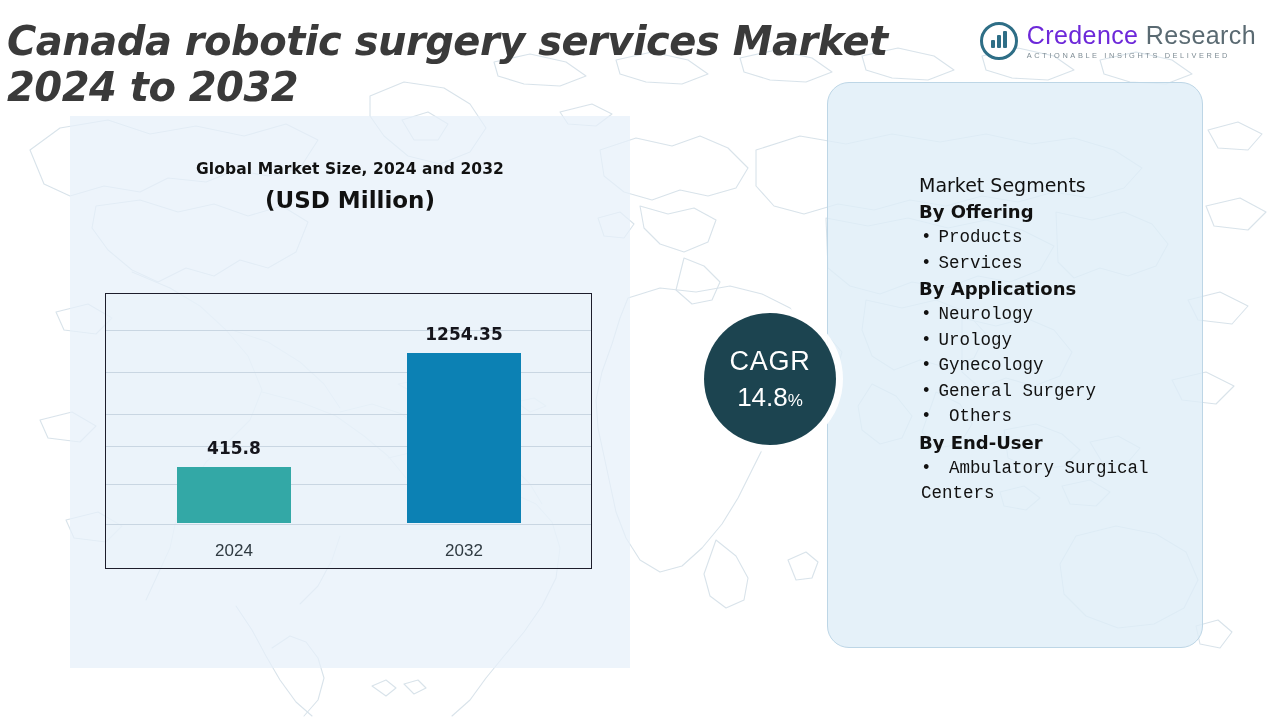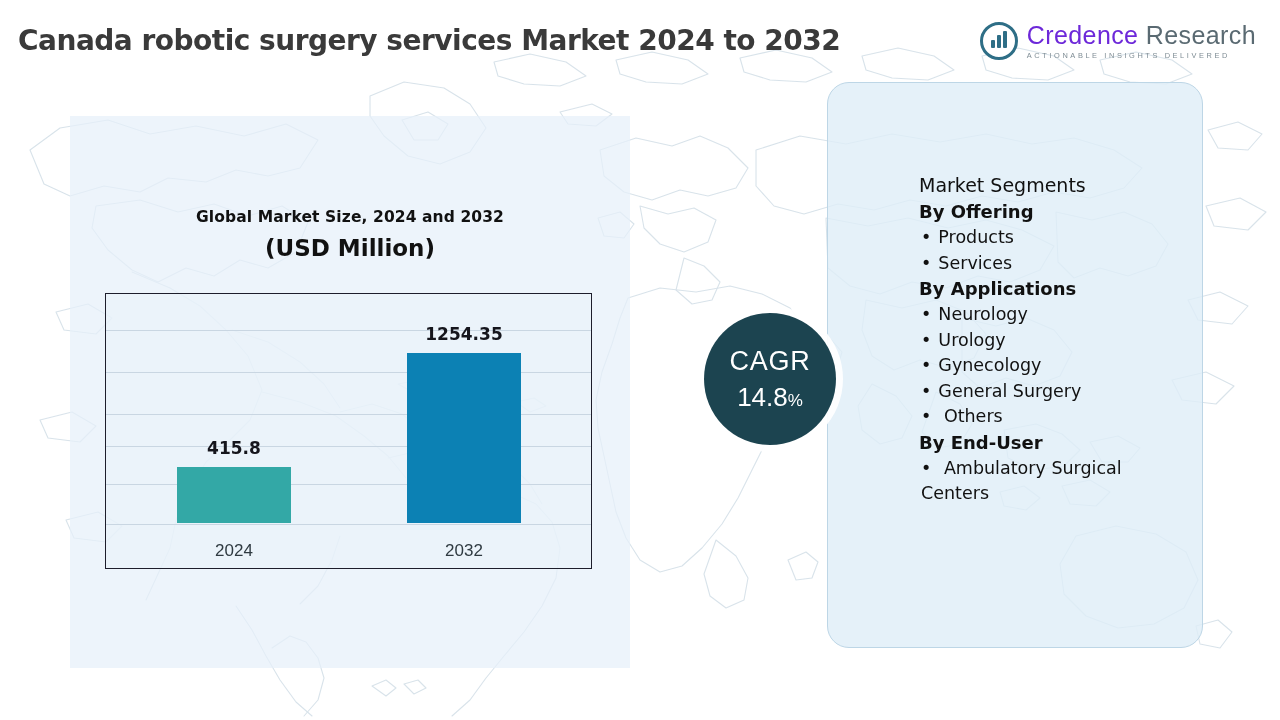--- a/index.html
+++ b/index.html
@@ -25,24 +25,24 @@
   .right-panel{
     position:absolute;left:827px;top:82px;width:374px;height:564px;
     background:rgba(223,237,247,.80);
     border:1px solid #bdd6e6;
     border-radius:22px;
     z-index:1;
   }
 
   
   .title{
-    position:absolute;left:18px;top:18px;width:1000px;z-index:6;
+    position:absolute;left:7px;top:18px;width:1000px;z-index:6;
     font-family:"DejaVu Sans", sans-serif;
-    font-weight:bold;
-    font-size:28px;line-height:46px;
+    font-weight:bold;font-style:italic;
+    font-size:40px;line-height:46px;
     letter-spacing:-.5px;
     color:#3a3a3a;
   }
   .logo{
     position:absolute;right:24px;top:22px;z-index:6;
     display:flex;align-items:center;gap:9px;
   }
   .logo-mark{
     width:38px;height:38px;border-radius:50%;
     background:#ffffff;border:3px solid #2e6e86;
@@ -59,21 +59,21 @@
   .logo-word .c1{color:#6d28d9;}
   .logo-word .c2{color:#5a6a72;}
   .logo-tag{
     font-size:7.4px;letter-spacing:2.6px;color:#7e8c94;
     margin-top:4px;text-transform:uppercase;
   }
 
   
   .chart-head{
     position:absolute;left:70px;top:160px;width:560px;text-align:center;z-index:4;
-    font-family:"DejaVu Sans", sans-serif;color:#111;margin-top:48px;
+    font-family:"DejaVu Sans", sans-serif;color:#111;
   }
   .chart-head .l1{font-size:15.5px;font-weight:bold;letter-spacing:.1px;}
   .chart-head .l2{font-size:23px;font-weight:bold;margin-top:9px;}
 
   .plot{
     position:absolute;left:105px;top:293px;width:487px;height:276px;
     border:1.6px solid #1d1d2b;
     background:rgba(233,242,250,.55);
     z-index:3;box-sizing:border-box;
   }
@@ -111,21 +111,21 @@
   .cagr-circle .t2{font-size:26px;line-height:1;margin-top:9px;}
   .cagr-circle .t2 small{font-size:17px;}
 
   
   .segments{
     position:absolute;left:919px;top:172px;width:266px;z-index:4;
     font-family:"DejaVu Sans", sans-serif;color:#111;
   }
   .seg-title{font-size:19px;line-height:26px;margin-bottom:1px;}
   .seg-head{font-size:18px;font-weight:bold;line-height:26px;}
-  .seg-item{font-size:17.5px;line-height:25.5px;padding-left:2px;}
+  .seg-item{font-size:17.5px;line-height:25.5px;padding-left:2px;font-family:Liberation Mono, monospace;}
   .seg-item .bl{margin-right:7px;}
 </style>
 </head>
 <body>
 
 <div class="canvas">
 
   <div class="worldmap">
     <svg viewBox="0 0 1280 720" xmlns="http://www.w3.org/2000/svg">
       <g fill="none" stroke="#b9ccd9" stroke-width="1.1" stroke-linejoin="round" stroke-linecap="round">

